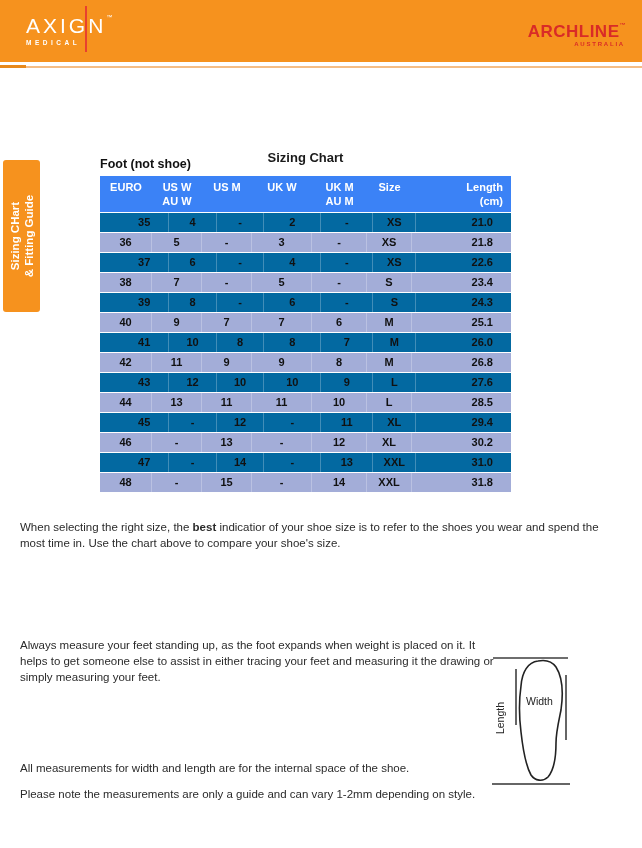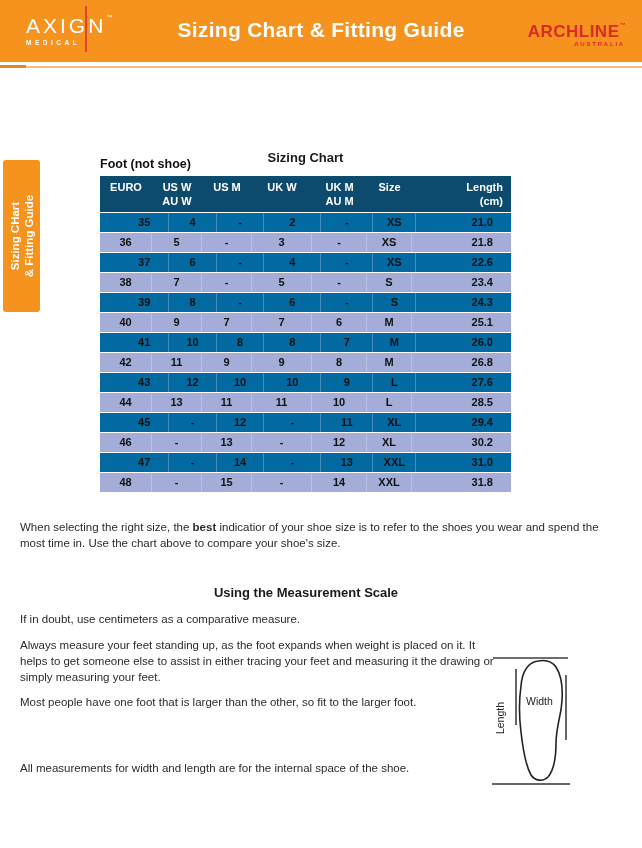--- a/index.html
+++ b/index.html
@@ -28,21 +28,21 @@
   .side-tab-inner{position:absolute;left:-57px;top:57px;width:152px;height:38px;
                   transform:rotate(-90deg);text-align:center;color:#fff;
                   font-size:11.5px;font-weight:bold;line-height:14px;padding-top:5px;box-sizing:border-box;}
 
   
   .chart-title{position:absolute;left:100px;top:150px;width:411px;text-align:center;
                font-size:13px;font-weight:bold;color:#1a1a1a;}
   .foot-note{position:absolute;left:100px;top:157px;width:411px;text-align:left;
              font-size:12.5px;font-weight:bold;color:#111;}
   .table{position:absolute;left:100px;top:176px;width:411px;}
-  .thead{display:flex;background:#0c4a6e;height:36px;border-bottom:1px solid #fff;}
+  .thead{display:flex;background:#3b82f6;height:36px;border-bottom:1px solid #fff;}
   .th{box-sizing:border-box;color:#fff;font-size:11px;font-weight:bold;line-height:14px;
       display:flex;flex-direction:column;justify-content:flex-start;align-items:center;padding-top:4px;}
   .th.c6{align-items:flex-end;padding-right:8px;}
   .tr{display:flex;height:19px;border-bottom:1px solid #fff;}
   .tr.blu{background:#0369a1;padding-left:20px;}
   .tr.lav{background:#A3ADD8;}
   .td{box-sizing:border-box;font-size:11px;font-weight:bold;color:#111;line-height:18px;
       text-align:center;border-right:1px solid rgba(255,255,255,0.25);}
   .td:last-child{border-right:none;}
   .c0{width:52px;}.c1{width:50px;}.c2{width:50px;}.c3{width:60px;}.c4{width:55px;}.c5{width:45px;}
@@ -63,21 +63,20 @@
 <div class="page">
 
   <div class="top-bar">
     <div class="brand-left">
       <div class="axign-name">
         <span>AXIGN</span><sup>™</sup>
         <span class="axign-red-line"></span>
       </div>
       <div class="axign-sub">MEDICAL</div>
     </div>
-    <div class="page-title">Sizing Chart &amp; Fitting Guide</div>
     <div class="brand-right">
       <div class="arch-name">
         <span>ARCHLINE</span><sup>™</sup>
       </div>
       <div class="arch-sub">AUSTRALIA</div>
     </div>
   </div>
   <div class="divider">
     <span class="seg1"></span>
     <span class="seg2"></span>
@@ -251,25 +250,23 @@
           <div class="td c5">XXL</div>
           <div class="td c6">31.8</div>
         </div>
       </div>
   </div>
 
   <div class="para" style="top:519px;width:592px;">
     <span>When selecting the right size, the </span><b>best</b><span> indicatior of your shoe size is to refer to the shoes you wear and spend the most time in. Use the chart above to compare your shoe's size.</span>
   </div>
 
-  <div class="heading" style="top:585px;">Using the Measurement Scale</div>
-  <div class="para" style="top:611px;width:600px;">If in doubt, use centimeters as a comparative measure.</div>
   <div class="para" style="top:637px;width:478px;">Always measure your feet standing up, as the foot expands when weight is placed on it. It helps to get someone else to assist in either tracing your feet and measuring it the drawing or simply measuring your feet.</div>
-  <div class="para" style="top:694px;width:600px;">Most people have one foot that is larger than the other, so fit to the larger foot.</div>
   <div class="para" style="top:760px;width:600px;">All measurements for width and length are for the internal space of the shoe.</div>
+  <div class="para" style="top:786px;width:470px;">Please note the measurements are only a guide and can vary 1-2mm depending on style.</div>
 
   <svg class="foot-diagram" width="90" height="145" viewBox="0 0 90 145">
     <line x1="5" y1="10" x2="80" y2="10" stroke="#6e6e6e" stroke-width="2"></line>
     <line x1="4" y1="136" x2="82" y2="136" stroke="#333" stroke-width="1.5"></line>
     <line x1="28" y1="21" x2="28" y2="77" stroke="#333" stroke-width="1.5"></line>
     <line x1="78" y1="27" x2="78" y2="92" stroke="#333" stroke-width="1.5"></line>
     <path d="M50,13 C40,14 34,24 33,38 C31,52 31,68 33,84 C35,102 38,118 43,127 C47,133 55,134 60,129 C66,122 68,108 68,95 C68,84 71,72 73,62 C75,48 75,30 68,19 C63,12 55,12 50,13 Z" fill="none" stroke="#222" stroke-width="1.6" stroke-linejoin="round"></path>
     <text x="38" y="57" font-size="10.5" fill="#222" font-family="Liberation Sans, sans-serif">Width</text>
     <text x="16" y="70" transform="rotate(-90 16 70)" text-anchor="middle" font-size="10.5" fill="#222" font-family="Liberation Sans, sans-serif">Length</text>
   </svg>

